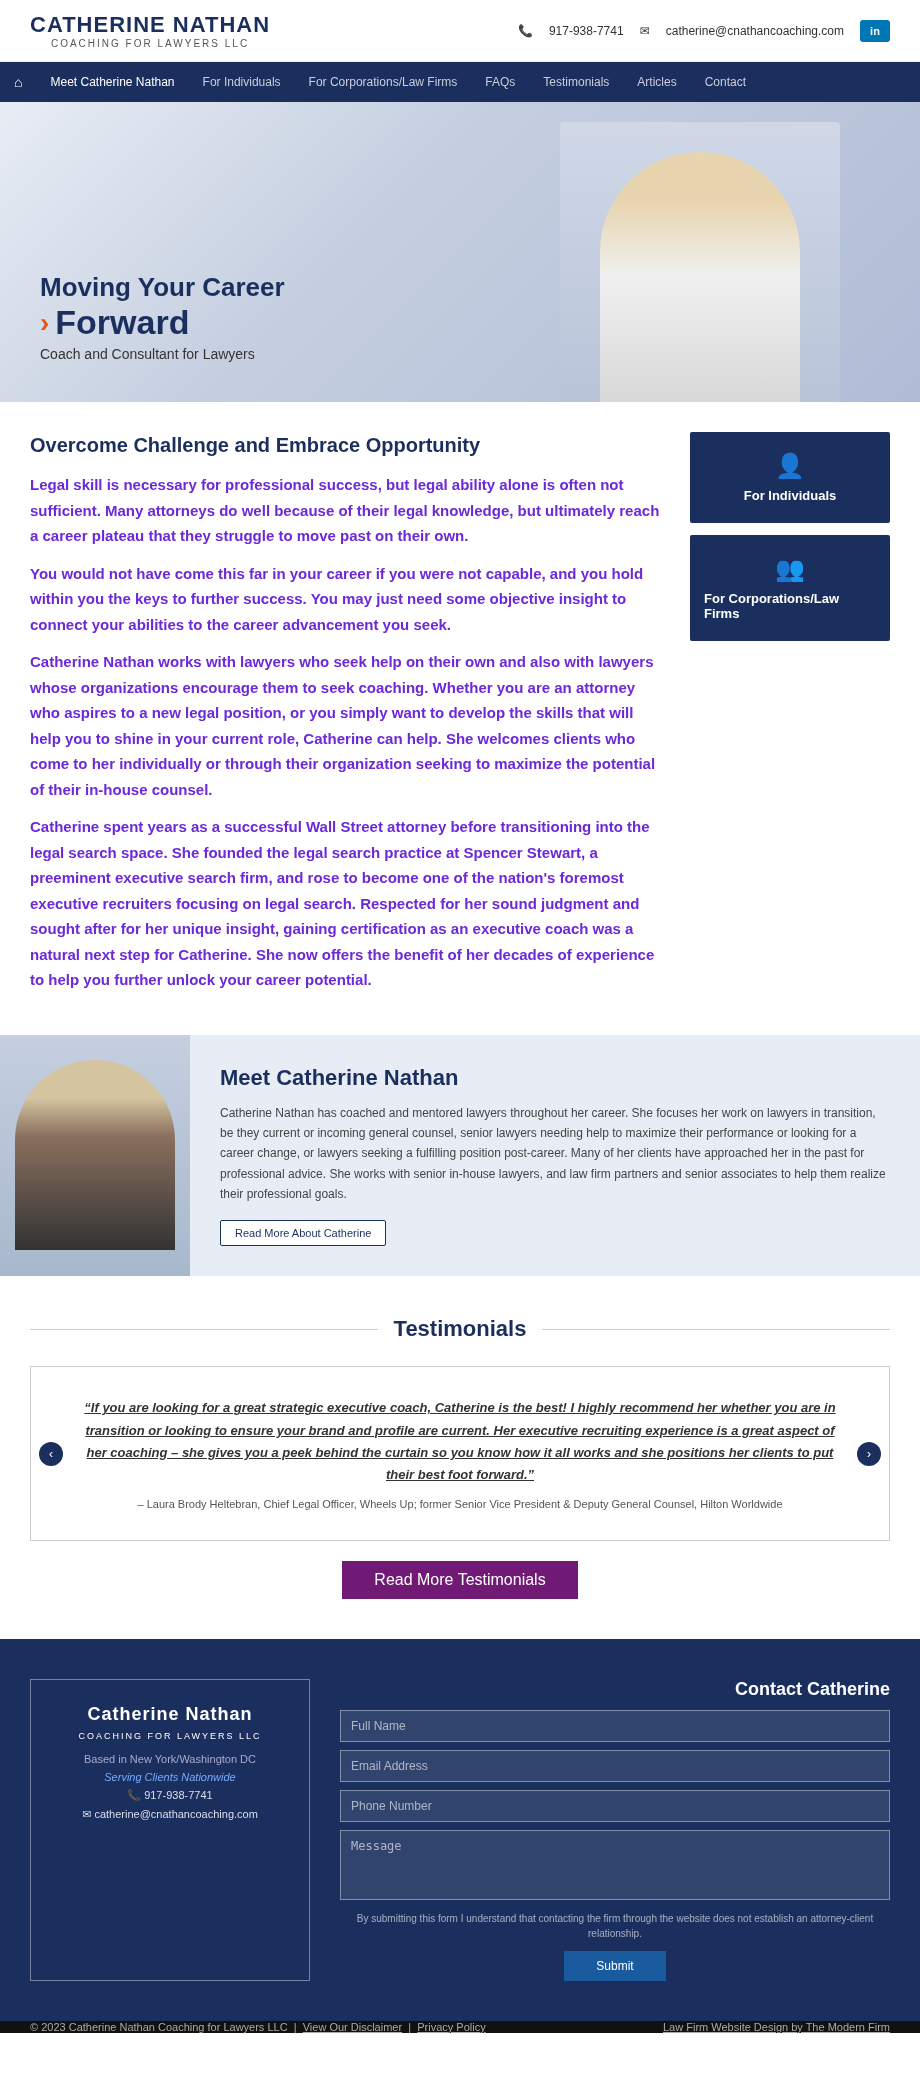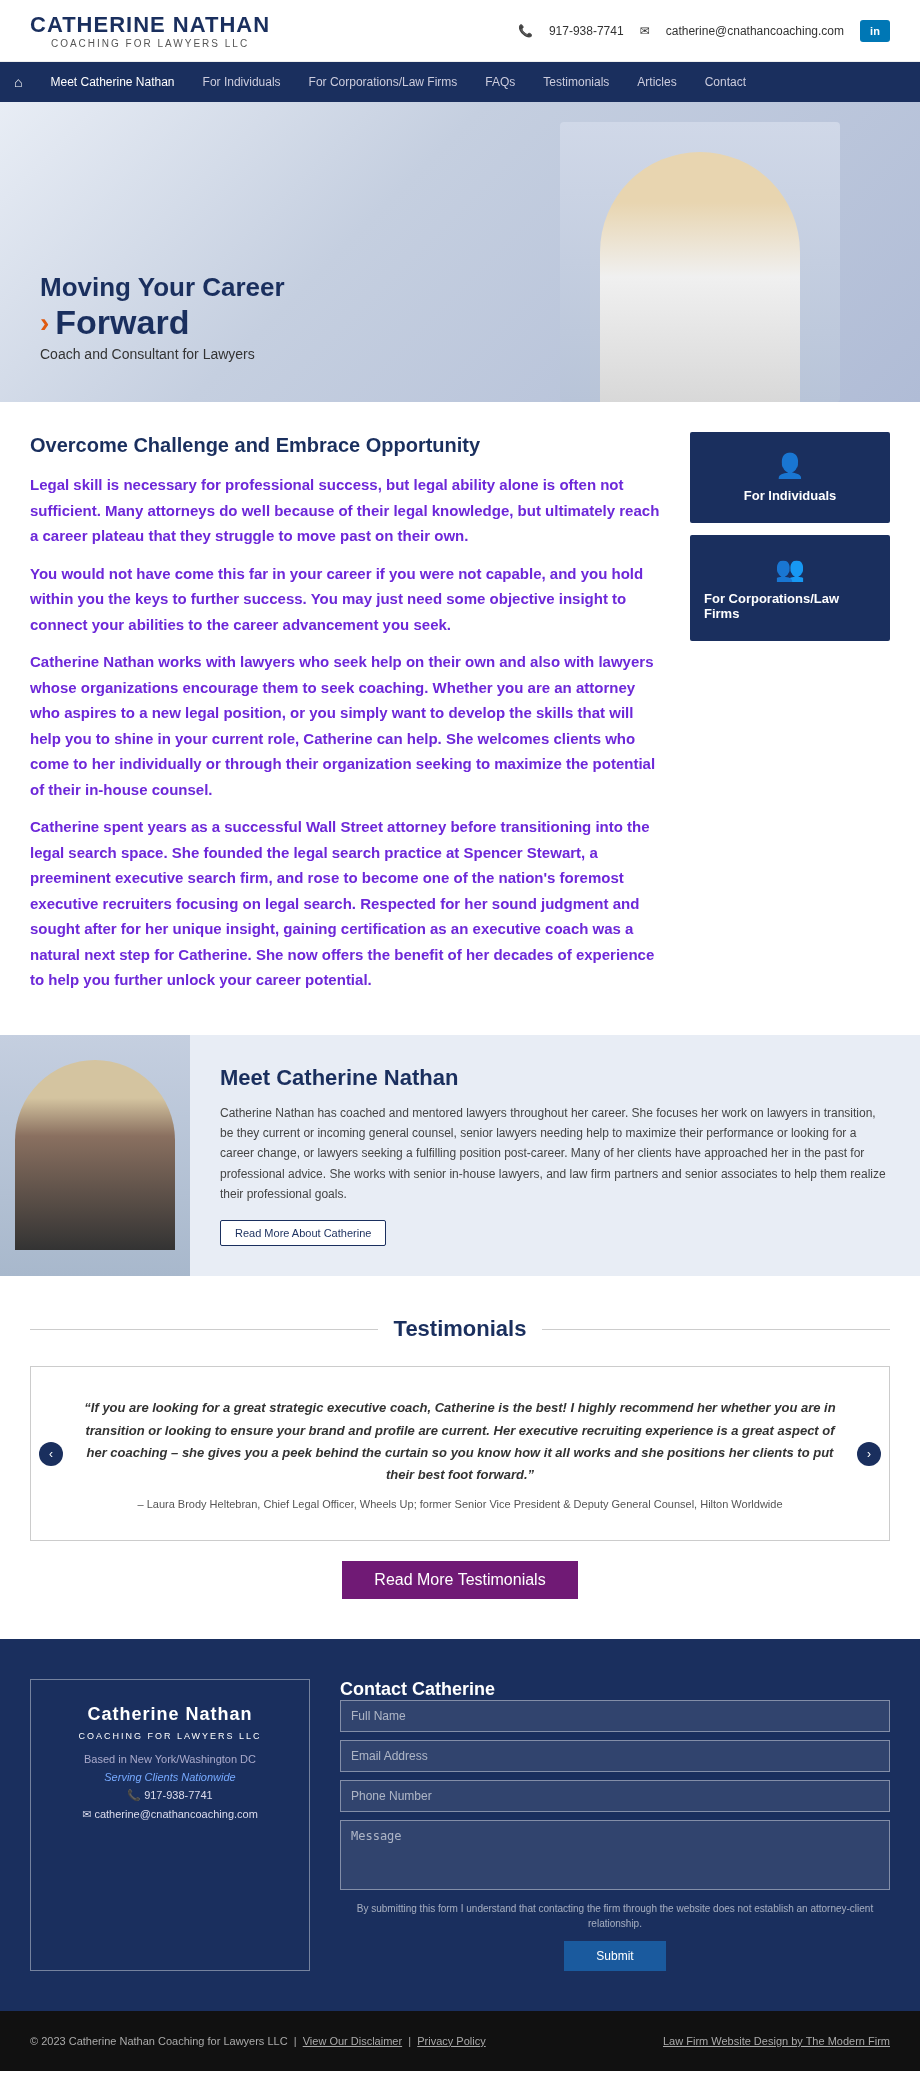--- a/index.html
+++ b/index.html
@@ -121,21 +121,21 @@
     .testimonial-nav {
       position: absolute; top: 50%; transform: translateY(-50%);
       width: 24px; height: 24px; border-radius: 50%; background: #1a2f5e;
       color: white; display: flex; align-items: center; justify-content: center;
       cursor: pointer; font-size: 12px;
     }
     .nav-left { left: 8px; }
     .nav-right { right: 8px; }
     .testimonial-quote {
       font-size: 13px; font-style: italic; color: #333; line-height: 1.7;
-      text-align: center; margin-bottom: 12px; font-weight: 600;
+      text-align: center; margin-bottom: 12px; font-weight: 600; text-decoration: underline;
     }
     .testimonial-attribution { font-size: 11px; color: #555; text-align: center; }
 
     .read-more-testimonials-btn {
       background: #701a75; color: white; border: none;
       padding: 10px 32px; font-size: 16px; cursor: pointer;
       display: block; margin: 0 auto;
     }
 
     
@@ -146,21 +146,21 @@
       border: 1px solid rgba(255,255,255,0.4); padding: 24px; width: 280px; flex-shrink: 0;
       color: white; display: flex; flex-direction: column; align-items: center; gap: 6px;
     }
     .contact-logo-name { font-size: 18px; font-weight: 900; letter-spacing: 1px; }
     .contact-logo-sub { font-size: 9px; letter-spacing: 2px; margin-bottom: 6px; }
     .contact-location { font-size: 11px; color: #aac; text-align: center; }
     .contact-serving { font-size: 11px; color: #7af; font-style: italic; }
     .contact-phone, .contact-email { font-size: 11px; color: #dde; }
 
     .contact-form-area { flex: 1; }
-    .contact-form-title { font-size: 18px; font-weight: 700; color: white; text-align: left; margin-bottom: 0; }
+    .contact-form-title { font-size: 18px; font-weight: 700; color: white; text-align: right; margin-bottom: 10px; }
     .form-input {
       width: 100%; background: rgba(255,255,255,0.1); border: 1px solid rgba(255,255,255,0.4);
       color: white; padding: 8px 10px; font-size: 12px; margin-bottom: 8px;
       outline: none;
     }
     .form-input::placeholder { color: rgba(255,255,255,0.6); }
     .form-textarea {
       width: 100%; background: rgba(255,255,255,0.1); border: 1px solid rgba(255,255,255,0.4);
       color: white; padding: 8px 10px; font-size: 12px; margin-bottom: 8px;
       height: 70px; resize: none; outline: none;
@@ -168,21 +168,21 @@
     .form-textarea::placeholder { color: rgba(255,255,255,0.6); }
     .form-disclaimer { font-size: 10px; color: rgba(255,255,255,0.6); text-align: center; margin-bottom: 10px; line-height: 1.5; }
     .submit-btn {
       background: #1a5a9e; color: white; border: none; padding: 8px 32px;
       font-size: 12px; cursor: pointer; display: block; margin: 0 auto;
     }
 
     
     footer {
       background: #111; color: #aaa; font-size: 11px;
-      padding: 24px 30px; display: flex; justify-content: space-between; align-items: center;
+      padding: 0 30px; display: flex; justify-content: space-between; align-items: center;
     }
     footer a { color: #aaa; text-decoration: underline; }
   </style>
 </head>
 <body>
 
 <header class="site-header">
   <div class="logo-area">
     <div class="logo-name">CATHERINE NATHAN</div>
     <div class="logo-sub">COACHING FOR LAWYERS LLC</div>

